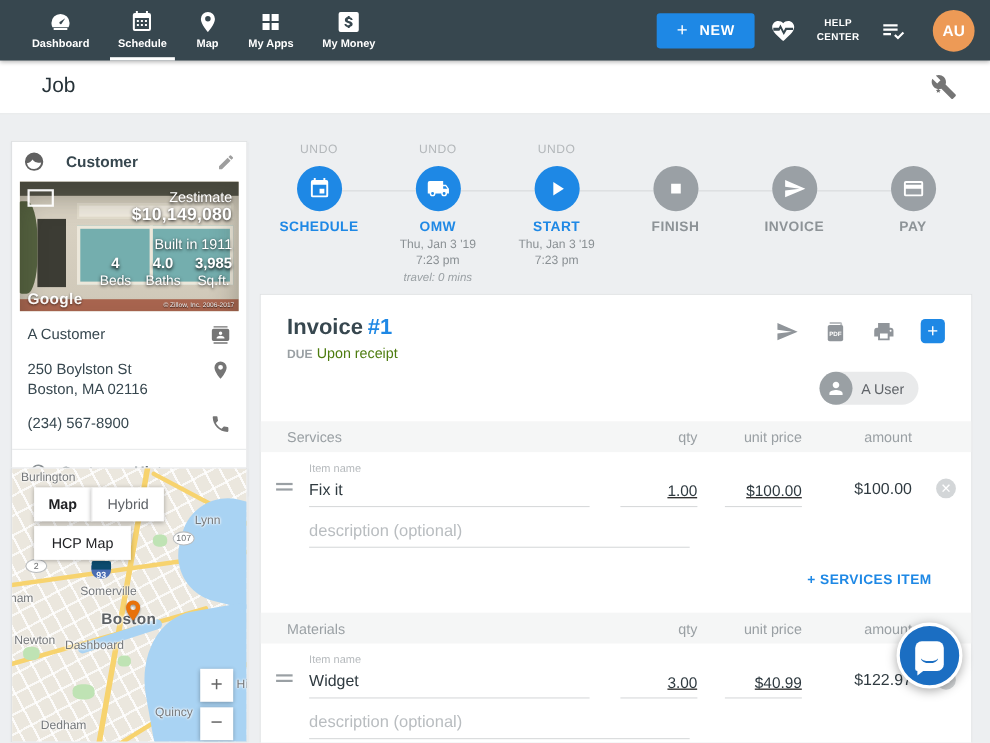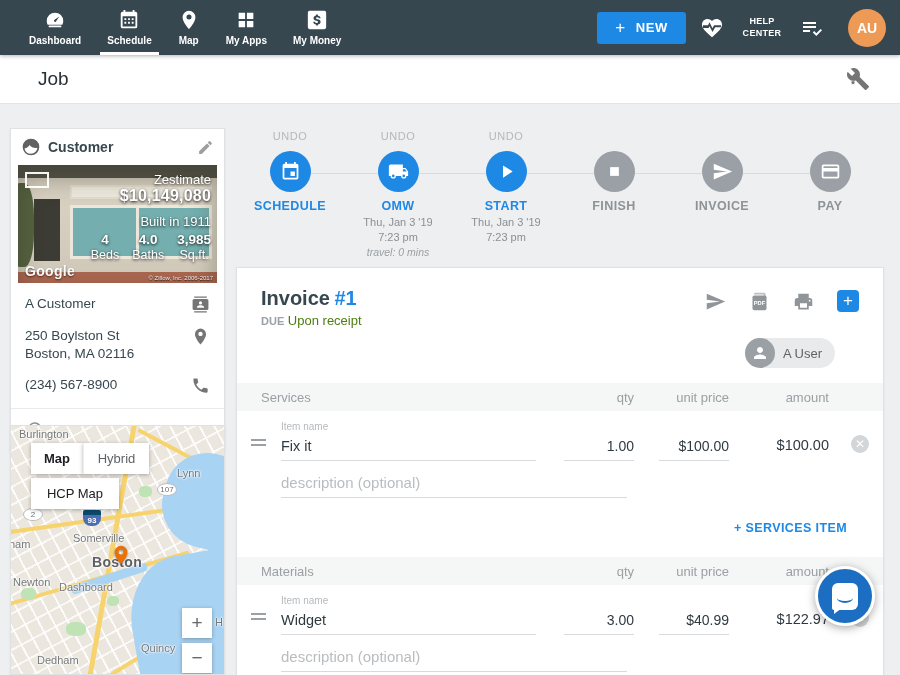--- a/index.html
+++ b/index.html
@@ -32,21 +32,21 @@
   .job-settings { position:absolute; right:30px; width:24px; height:24px; fill:#757575; cursor:pointer; }
 
   
   .content { position:relative; height:571px; }
   .card { background:#fff; border:1px solid #dfe1e3; box-shadow:0 1px 2px rgba(0,0,0,.07); }
 
   
   .cust-card { position:absolute; left:10px; top:24px; width:215px; }
   .cust-head { display:flex; align-items:center; height:36px; padding:0 10px; }
   .cust-head svg.face { width:20px; height:20px; fill:#616161; }
-  .cust-title { font-size:14px; font-weight:bold; color:#37474f; margin-left:7px; flex:1; }
+  .cust-title { font-size:14px; font-weight:bold; color:#37474f; margin-left:19px; flex:1; }
   .cust-head svg.pencil { width:17px; height:17px; fill:#9e9e9e; cursor:pointer; }
 
   .sv { position:relative; margin:0 7px; height:118px; overflow:hidden; background:#d3ccbc; }
   .sv .awning { position:absolute; left:0; top:0; right:0; height:13px; background:#55554a; }
   .sv .facade { position:absolute; inset:0; background:linear-gradient(#d8d1c2 30%, #cfc8b8); }
   .sv .transom { position:absolute; left:52px; top:20px; width:142px; height:14px; background:#efeadf; border:2px solid #e3ddcd; }
   .sv .shopwin { position:absolute; left:52px; top:40px; width:142px; height:54px; background:#74aeae; border:3px solid #ece7da; }
   .sv .mullion { position:absolute; left:118px; top:40px; width:3px; height:54px; background:#ece7da; }
   .sv .door { position:absolute; left:16px; top:34px; width:26px; height:62px; background:#3c3c34; }
   .sv .plant { position:absolute; left:-8px; top:18px; width:24px; height:84px; background:#54613f; border-radius:40%; }
@@ -83,21 +83,21 @@
                repeating-linear-gradient(-28deg,transparent 0 14px,rgba(255,255,255,.75) 14px 16px); }
   .yroad { position:absolute; background:#f7d36e; border-radius:2px; }
   .water { position:absolute; background:#a9d3f3; }
   .park { position:absolute; background:#bfe3b4; border-radius:40%; }
   .map-label { position:absolute; font-size:11px; color:#75787b; white-space:nowrap;
     text-shadow:0 0 2px #fff,0 0 2px #fff,0 0 3px #fff; }
   .map-label.big { font-size:14px; color:#5d6165; font-weight:bold; letter-spacing:.3px; }
   .shield { position:absolute; background:#fff; border:1px solid #b9bcbe; border-radius:50%;
     font-size:8px; color:#6b6e70; width:20px; height:13px; display:flex; align-items:center; justify-content:center; }
   .ishield { position:absolute; width:18px; height:16px; background:#4a6db3; border-radius:2px 2px 8px 8px;
-    border-top:5px solid #0c4a6e; color:#fff; font-size:8px; font-weight:bold; display:flex; align-items:center; justify-content:center; }
+    border-top:8px solid #0c4a6e; color:#fff; font-size:8px; font-weight:bold; display:flex; align-items:center; justify-content:center; }
   .map-pin { position:absolute; width:22px; height:22px; fill:#e8710a; filter:drop-shadow(0 1px 1px rgba(0,0,0,.4)); }
   .map-btn { position:absolute; background:#fff; box-shadow:0 1px 4px rgba(0,0,0,.3); font-size:13px;
     display:flex; align-items:center; justify-content:center; cursor:pointer; }
   .btn-maptype { left:20px; top:17px; width:52px; height:31px; font-weight:bold; color:#202124; z-index:4; }
   .btn-hybrid { left:72px; top:17px; width:66px; height:31px; color:#5f6368; border-left:1px solid #ececec; z-index:4; }
   .btn-hcp { left:20px; top:52px; width:88px; height:31px; color:#202124; z-index:3; }
   .zoom-ctl { position:absolute; right:12px; top:182px; width:30px; z-index:4; }
   .zoom-ctl .zbtn { width:30px; height:30px; background:#fff; box-shadow:0 1px 4px rgba(0,0,0,.3);
     display:flex; align-items:center; justify-content:center; font-size:19px; color:#666; cursor:pointer; }
   .zoom-ctl .zbtn + .zbtn { margin-top:5px; }
@@ -148,21 +148,21 @@
   .c-del { width:40px; }
 
   .item-row { display:flex; align-items:flex-end; padding:10px 14px 0 14px; }
   .drag { width:22px; margin:0 8px 12px 0; cursor:grab; }
   .drag i { display:block; height:2px; background:#9aa0a4; margin:3px 0; width:15px; }
   .namecol { flex:1; margin-right:28px; }
   .mini-label { font-size:10px; color:#b6babd; margin-bottom:3px; }
   input.line { border:none; border-bottom:1px solid #d8dadb; outline:none; background:transparent;
     font-family:inherit; width:100%; padding:3px 0 6px 0; }
   input.name-in { font-size:14.5px; color:#2f3a40; }
-  .numcol { display:flex; align-items:center; }
+  .numcol { display:flex; align-items:center;text-decoration:underline; }
   input.num-in { text-align:right; font-size:14px; color:#2f3a40; }
   .qty-w { width:70px; } .unit-w { width:95px; padding-left:25px; }
   .amt { width:100px; text-align:right; font-size:14.5px; color:#2f3a40; padding-bottom:8px; }
   .del { width:40px; display:flex; justify-content:flex-end; padding-bottom:8px; }
   .del .x { width:18px; height:18px; border-radius:50%; background:#d3d6d8; color:#fff; font-size:12px;
     line-height:18px; text-align:center; cursor:pointer; }
   .desc-row { padding:10px 14px 0 44px; }
   .desc-row input { width:346px; font-size:15px; color:#2f3a40; }
   input.line::placeholder { color:#b9bdc0; }
   .add-row { text-align:right; padding:20px 36px 6px 0; }

